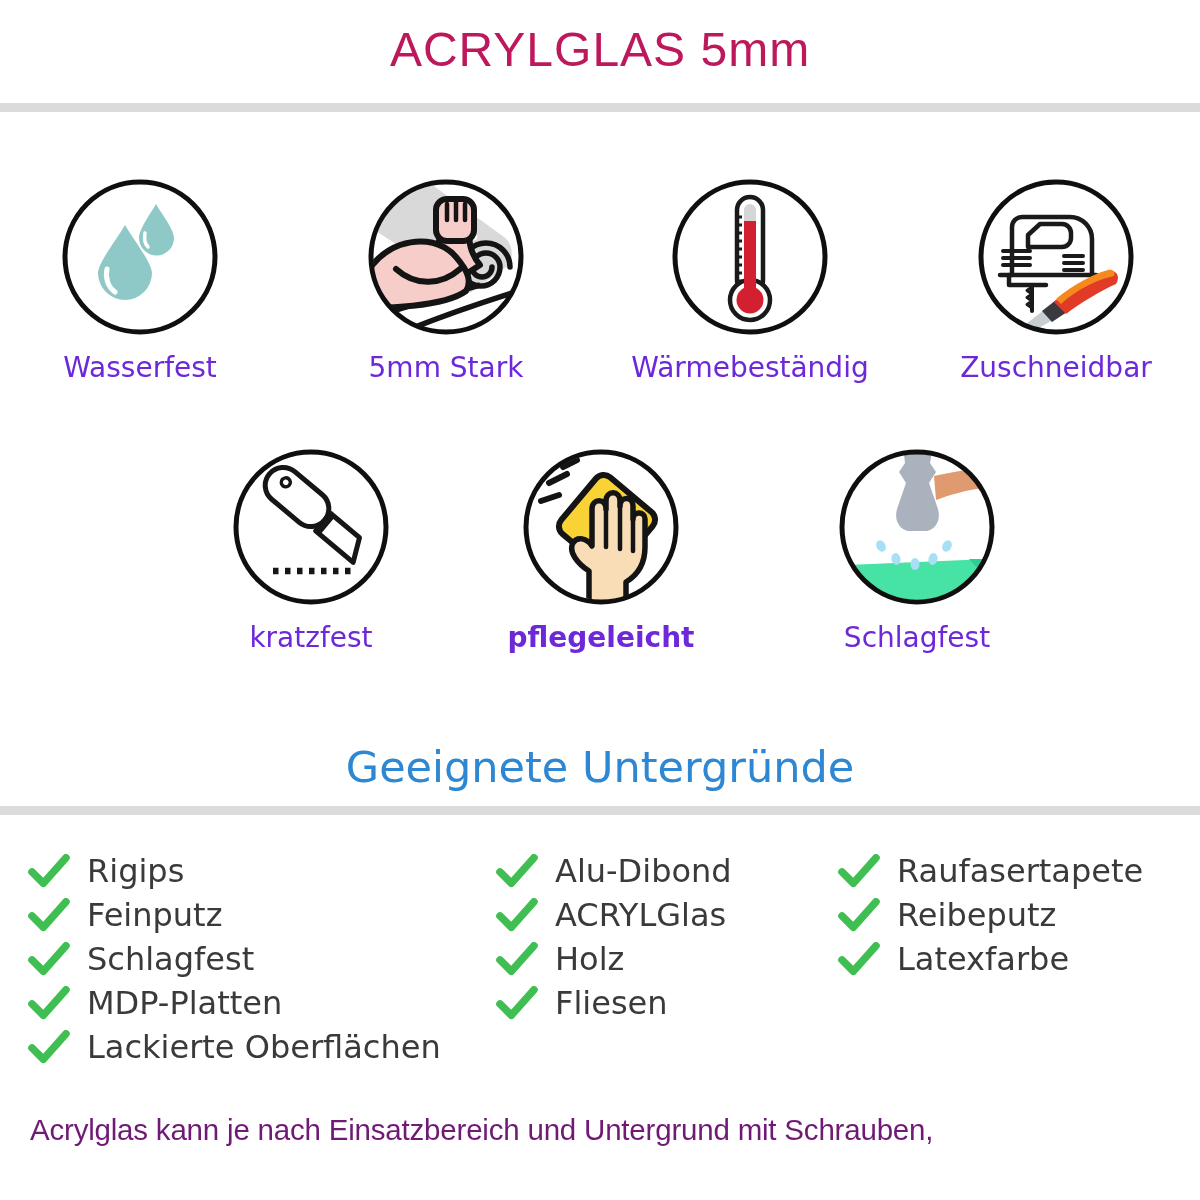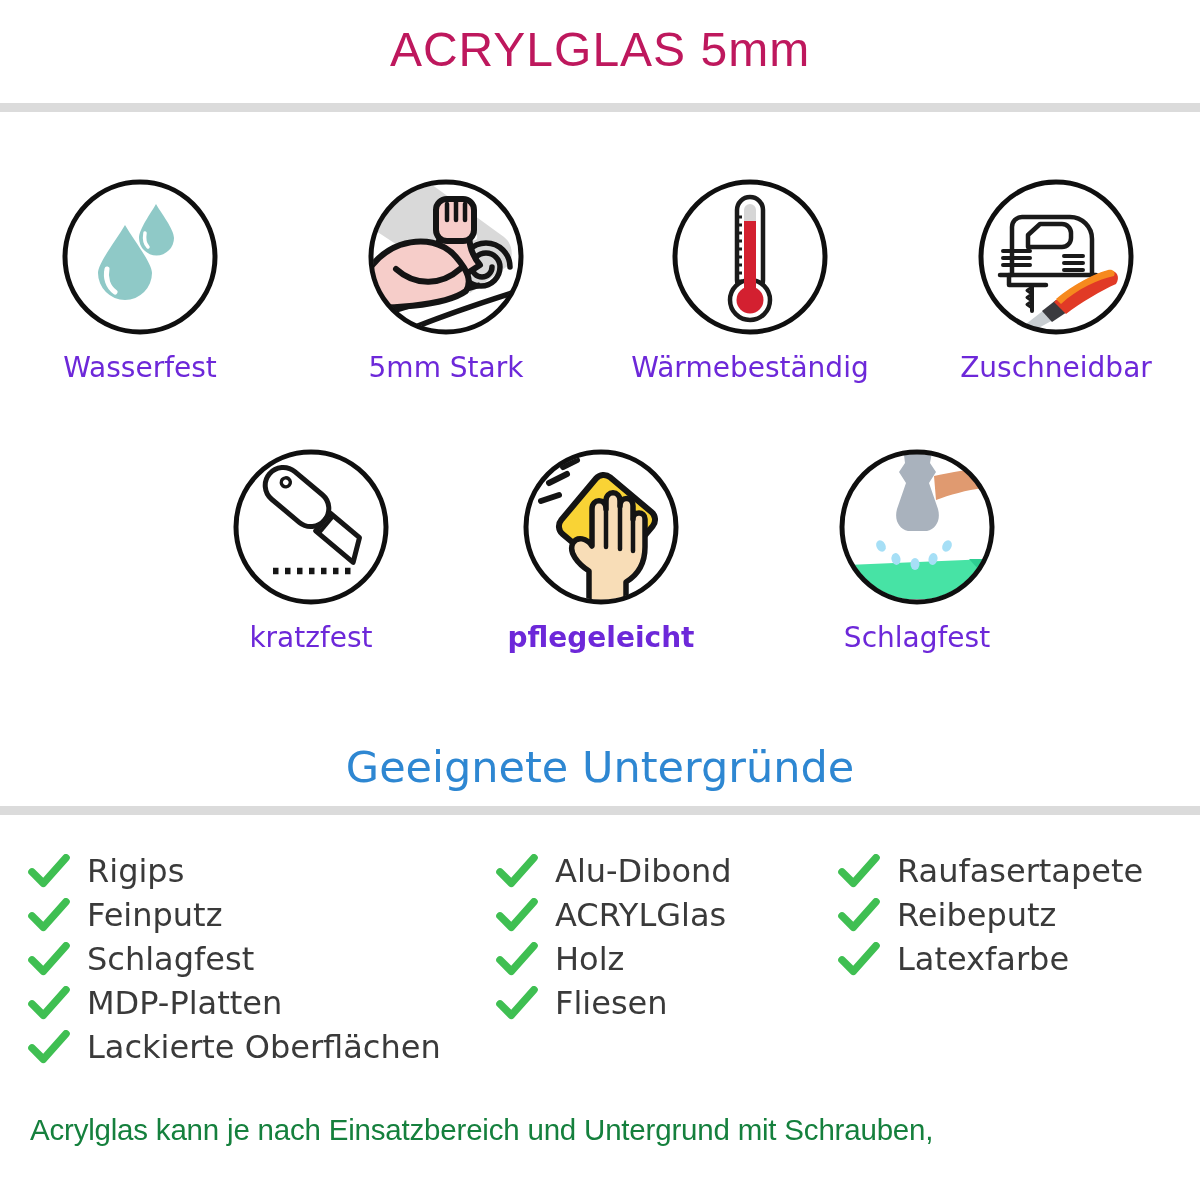--- a/index.html
+++ b/index.html
@@ -14,21 +14,21 @@
   .flabel{margin-top:14px;font-size:28px;color:#6d28d9;white-space:nowrap;}
   .heading2{position:absolute;top:742px;left:0;width:1200px;text-align:center;
             font-size:43px;color:#2E87D2;}
   .col{position:absolute;display:flex;flex-direction:column;gap:11px;justify-content:flex-end;}
   .col1{left:28px;top:854px;} .col2{left:496px;top:854px;} .col3{left:838px;top:854px;}
   .item{display:flex;align-items:center;gap:17px;height:33px;}
   .check{width:42px;height:34px;flex:0 0 auto;}
   .item-label{font-size:32px;color:#3A3A3A;white-space:nowrap;}
   .footer{position:absolute;left:30px;top:1110px;
           font-family:"Liberation Sans",sans-serif;font-size:29.5px;line-height:40px;
-          color:#15803d;letter-spacing:-0.2px;}
+          color:#701a75;letter-spacing:-0.2px;}
   .footer div{white-space:nowrap;}
 </style>
 </head>
 <body>
 
 <div class="canvas">
 
   <div class="title">ACRYLGLAS 5mm</div>
   <div class="bar bar1"></div>
 

